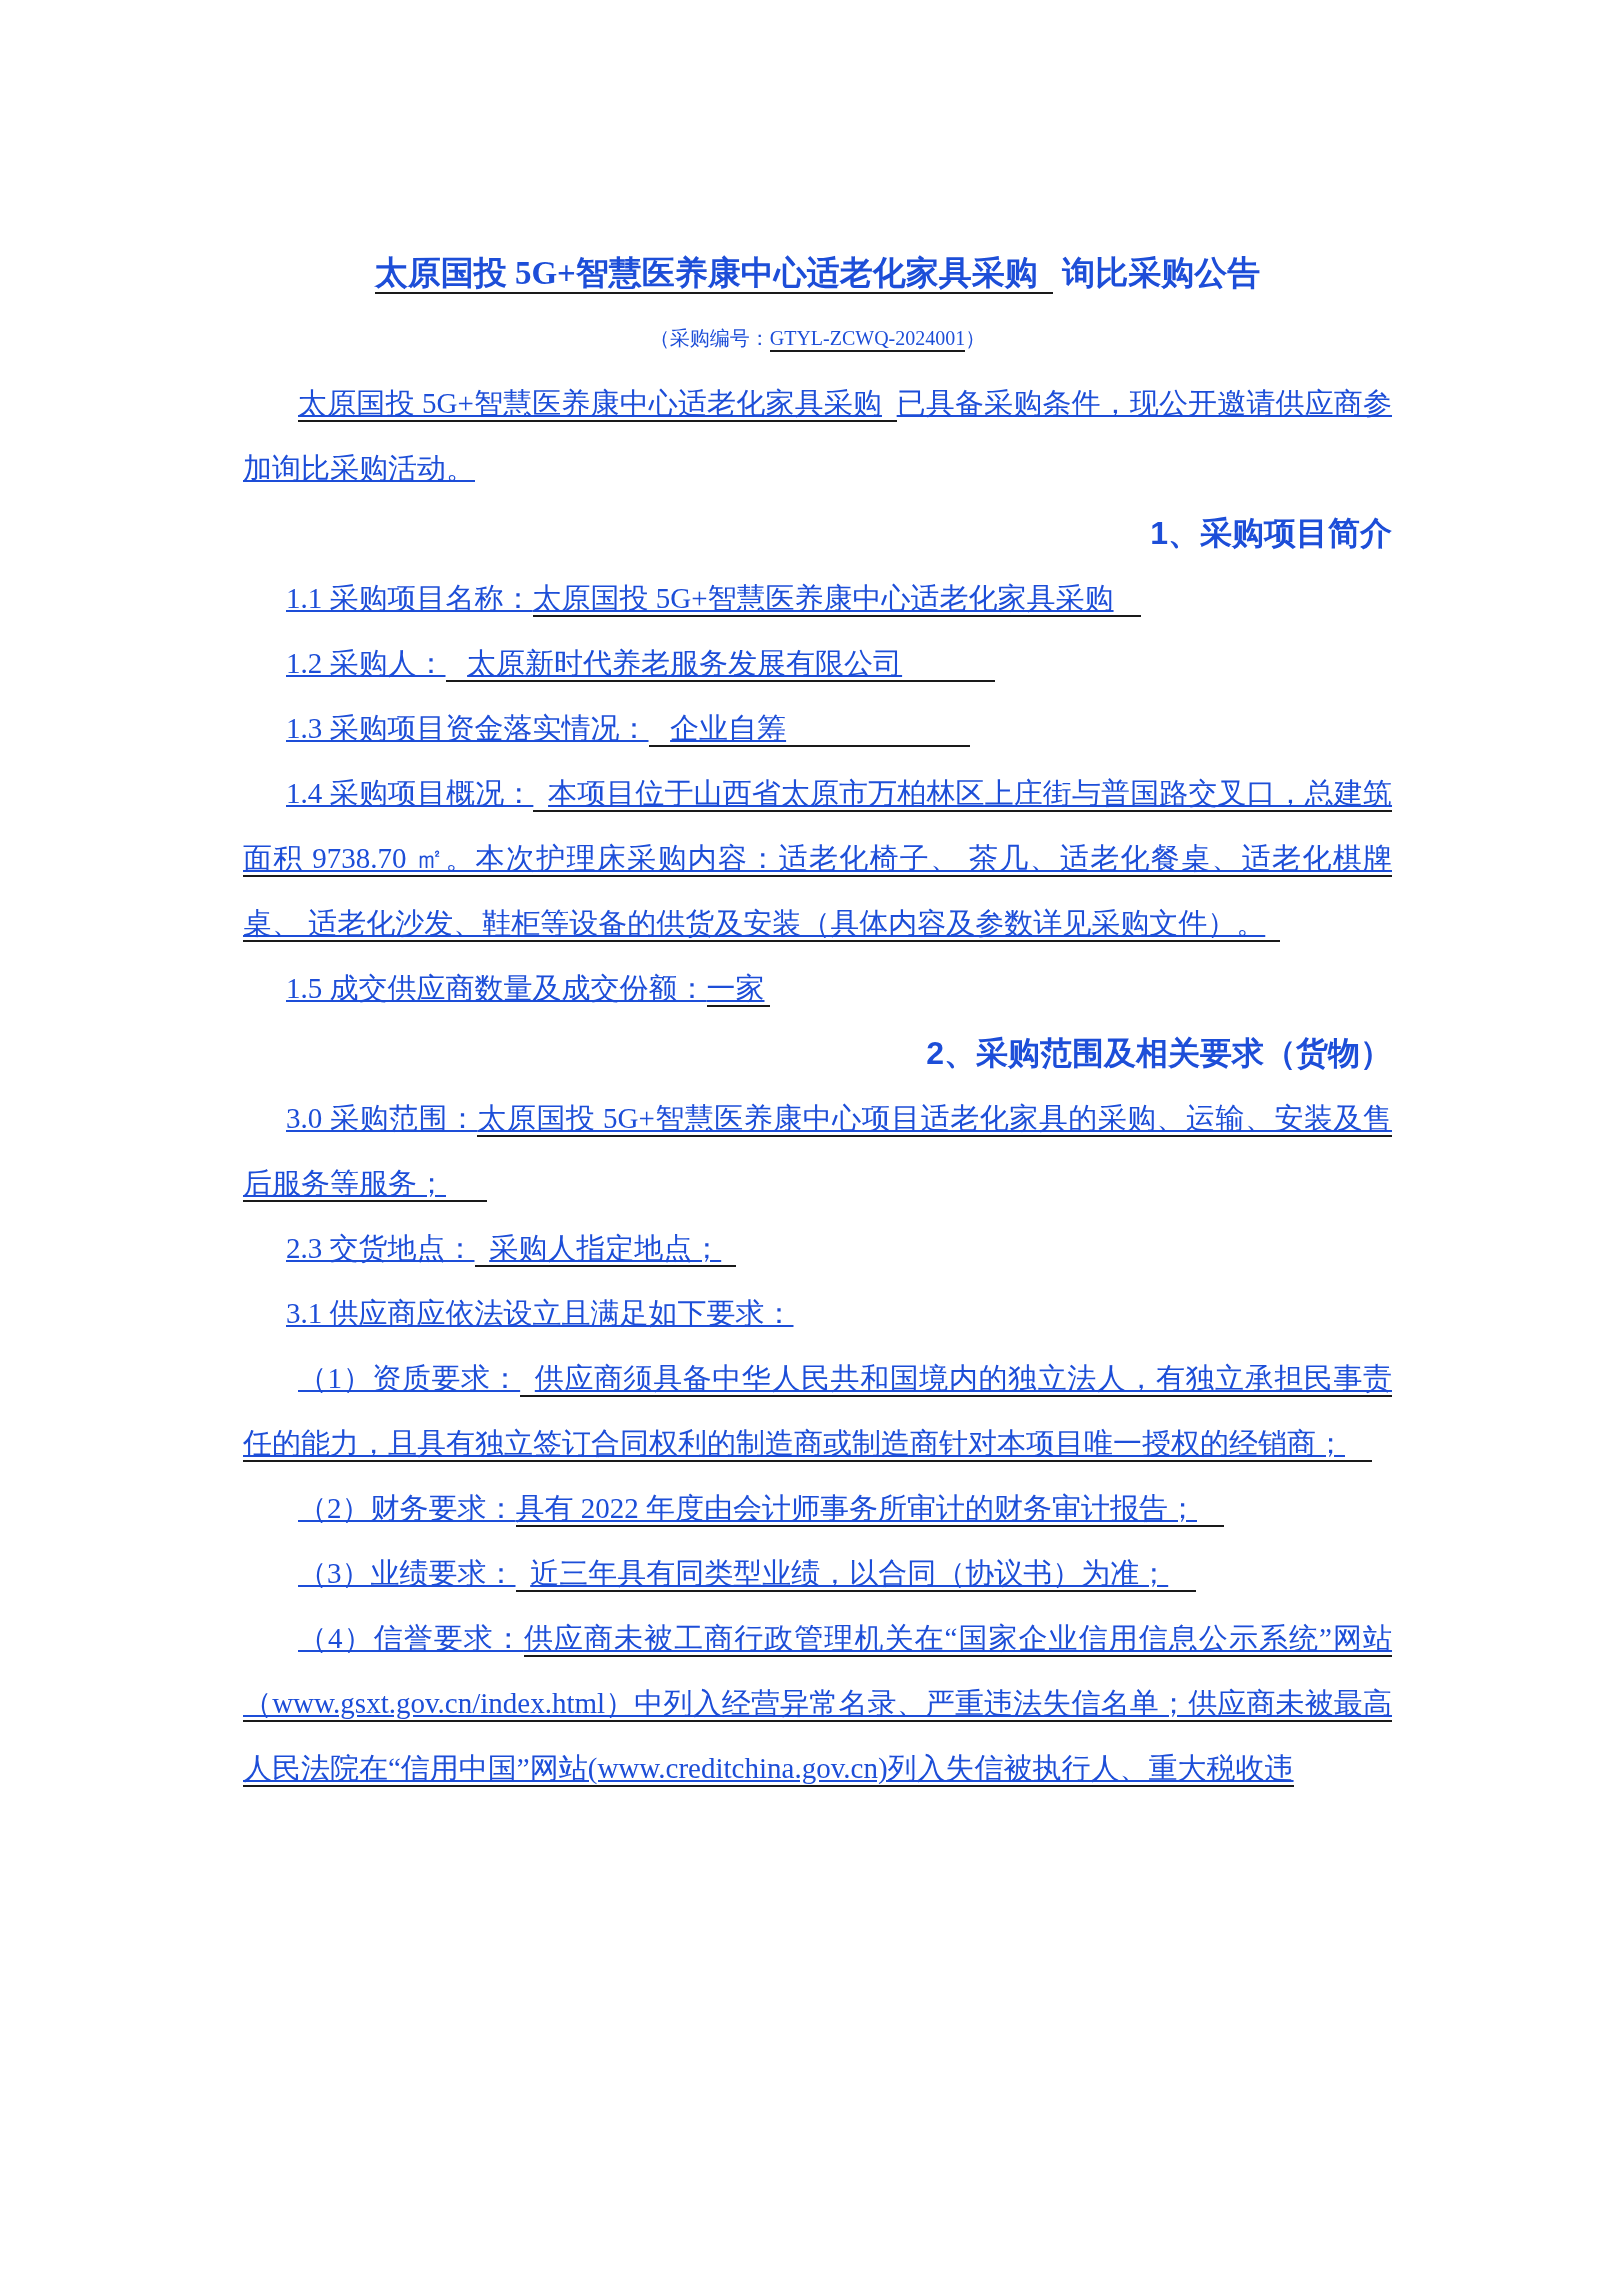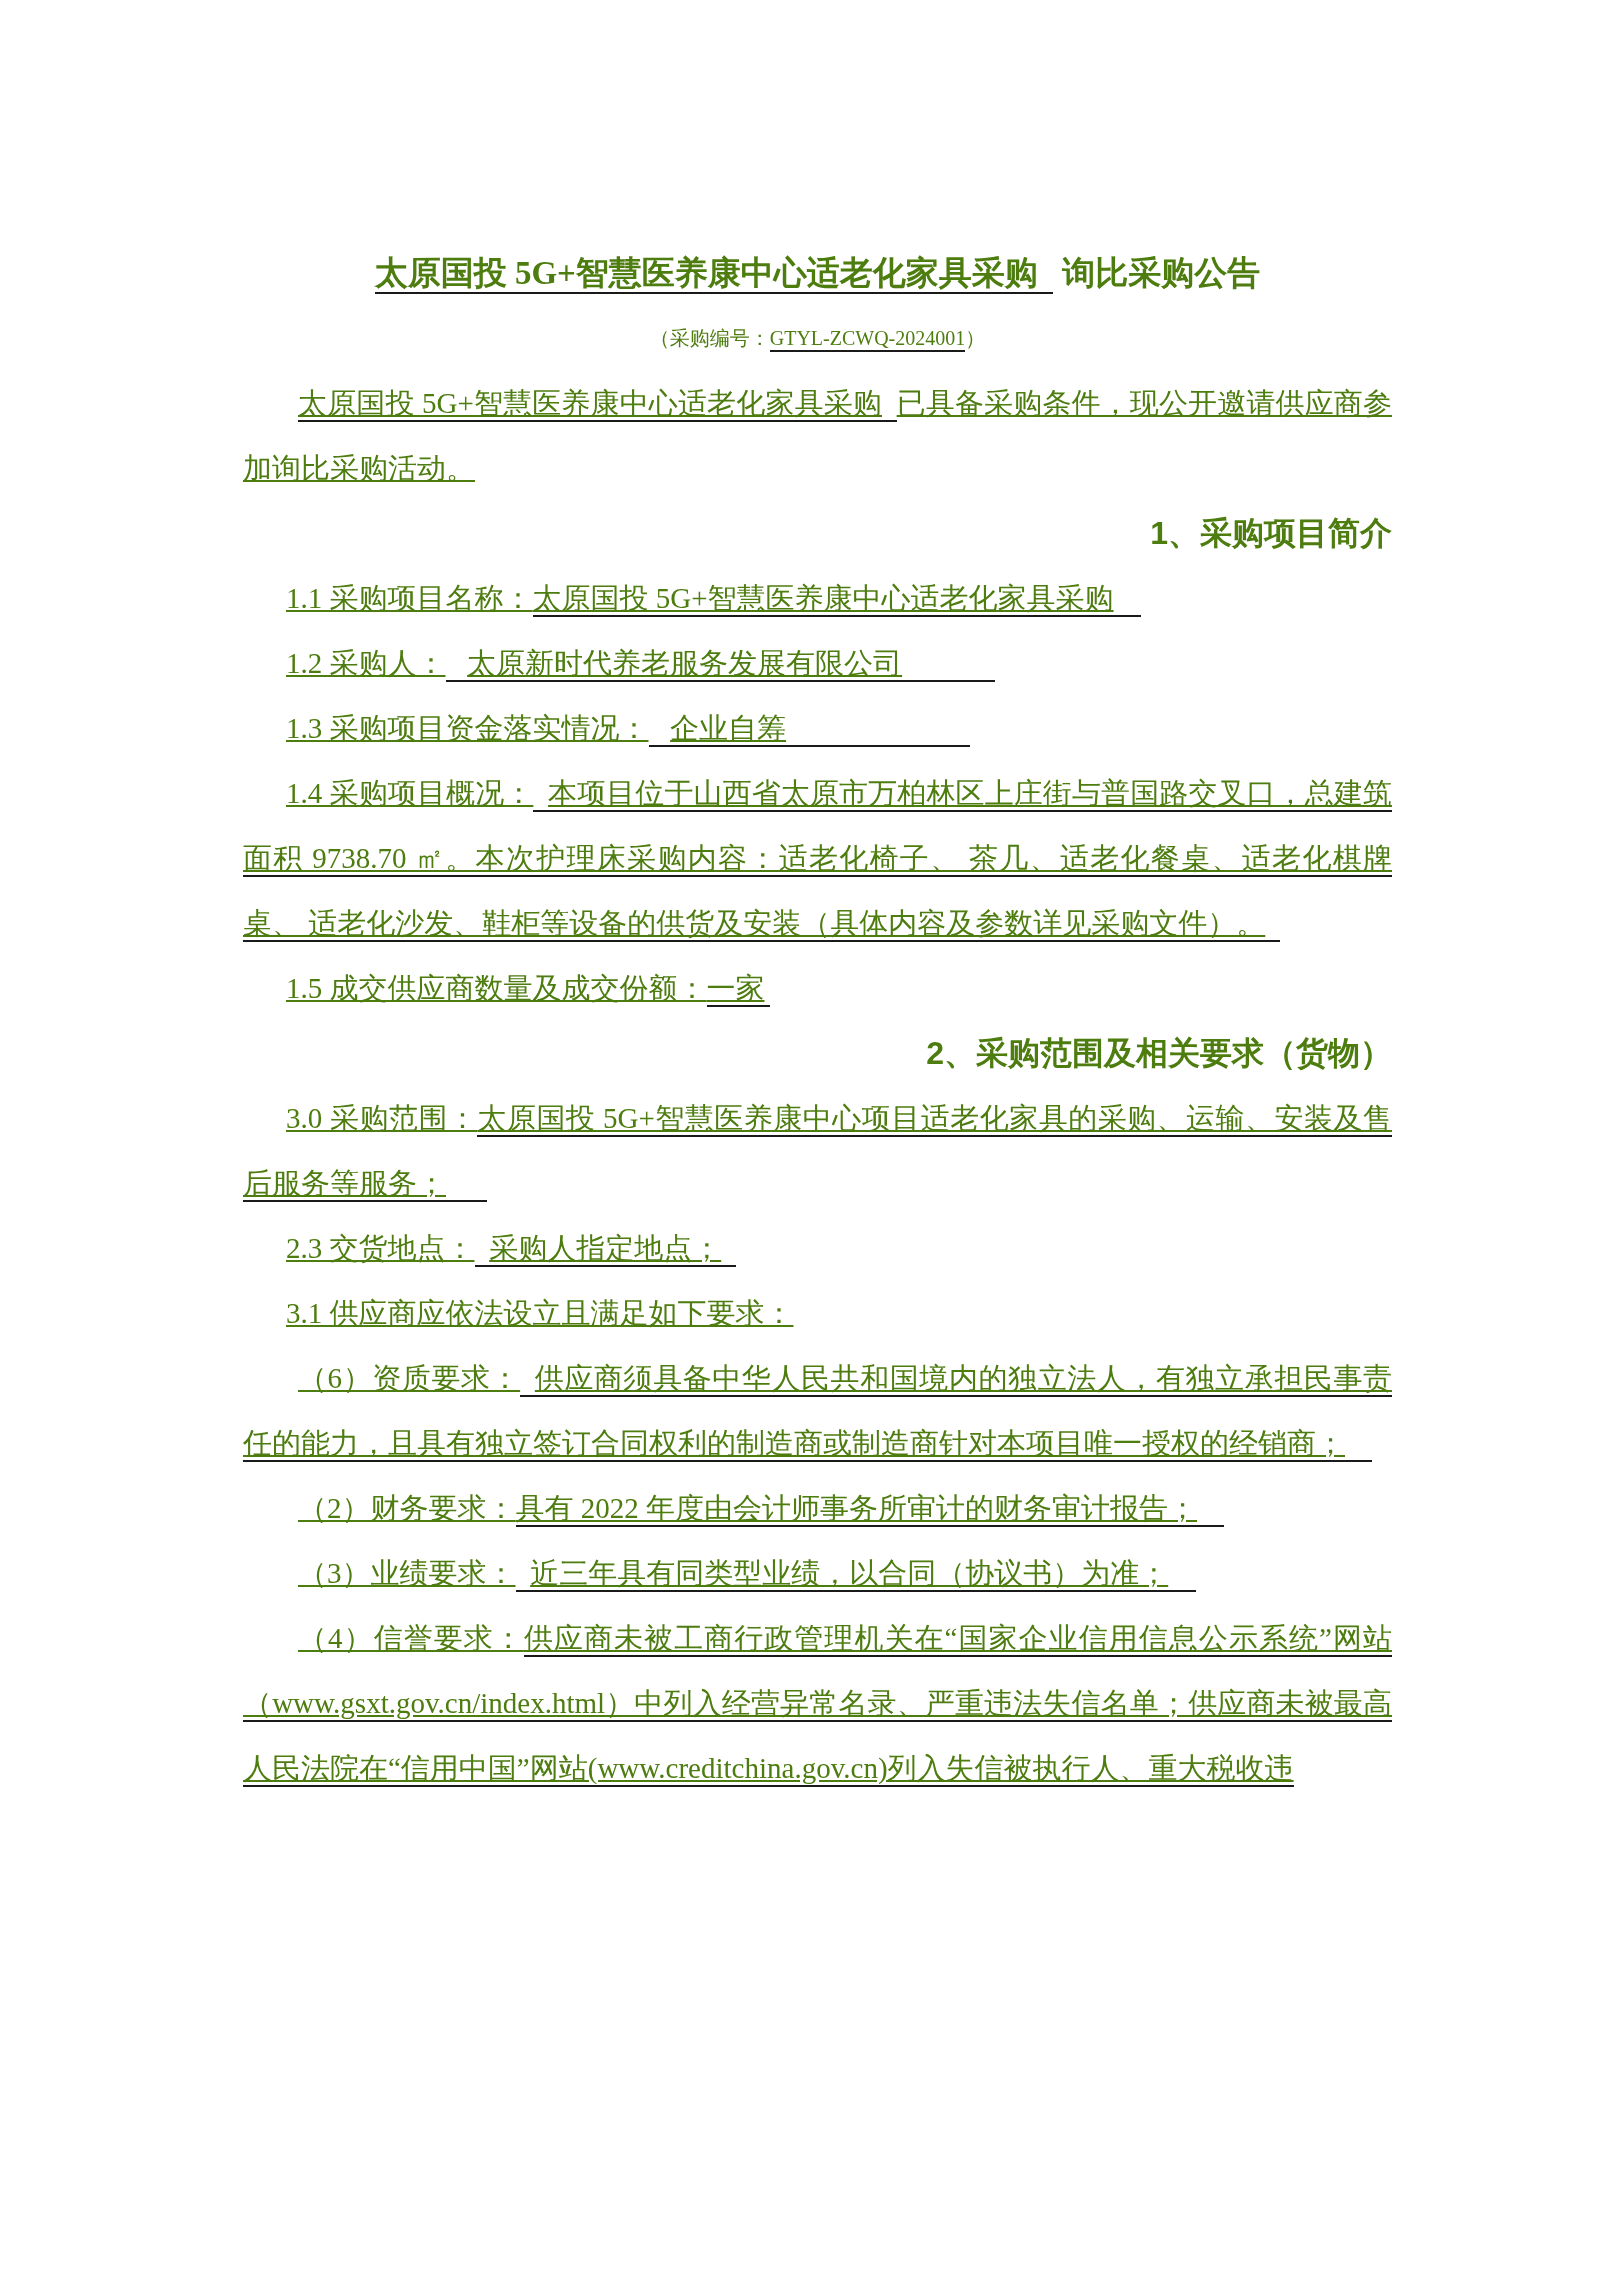--- a/index.html
+++ b/index.html
@@ -2,21 +2,21 @@
 <html><head>
 <meta charset="utf-8">
 <style>
   * { margin: 0; padding: 0; box-sizing: border-box; }
   html, body { background: #ffffff; }
   .page {
     position: relative;
     width: 1621px;
     height: 2216px;
     background: #ffffff;
-    color: #4d7c0f;
+    color: #1d4ed8;
     padding: 241px 229px 0 243px;
     overflow: hidden;
     font-family: "Liberation Serif", "DejaVu Serif", serif;
     font-size: 29px;
     line-height: 65px;
   }
   .title {
     text-align: center;
     font-weight: bold;
     font-size: 33px;
@@ -85,21 +85,21 @@
 
   <p class="body indent-num"><span>3.0 采购范围：</span><span class="u pr-l">太原国投 5G+智慧医养康中心项目适老化家具的采购、运输、安装及售后服务等服务；</span></p>
 
 
   <p class="body indent-num"><span>2.3 交货地点：</span><span class="u pl-s pr-s">采购人指定地点；</span></p>
 
 
 
   <p class="body indent-num">3.1 供应商应依法设立且满足如下要求：</p>
 
-  <p class="body indent2"><span>（6）资质要求：</span><span class="u pl-s pr-m">供应商须具备中华人民共和国境内的独立法人，有独立承担民事责任的能力，且具有独立签订合同权利的制造商或制造商针对本项目唯一授权的经销商；</span></p>
+  <p class="body indent2"><span>（1）资质要求：</span><span class="u pl-s pr-m">供应商须具备中华人民共和国境内的独立法人，有独立承担民事责任的能力，且具有独立签订合同权利的制造商或制造商针对本项目唯一授权的经销商；</span></p>
 
   <p class="body indent2"><span>（2）财务要求：</span><span class="u pr-m">具有 2022 年度由会计师事务所审计的财务审计报告；</span></p>
 
   <p class="body indent2"><span>（3）业绩要求：</span><span class="u pl-s pr-m">近三年具有同类型业绩，以合同（协议书）为准；</span></p>
 
   <p class="body indent2"><span>（4）信誉要求：</span><span class="u">供应商未被工商行政管理机关在“国家企业信用信息公示系统”网站（www.gsxt.gov.cn/index.html）中列入经营异常名录、严重违法失信名单；供应商未被最高人民法院在“信用中国”网站(www.creditchina.gov.cn)列入失信被执行人、重大税收违</span></p>
 
 </div>
 
 

